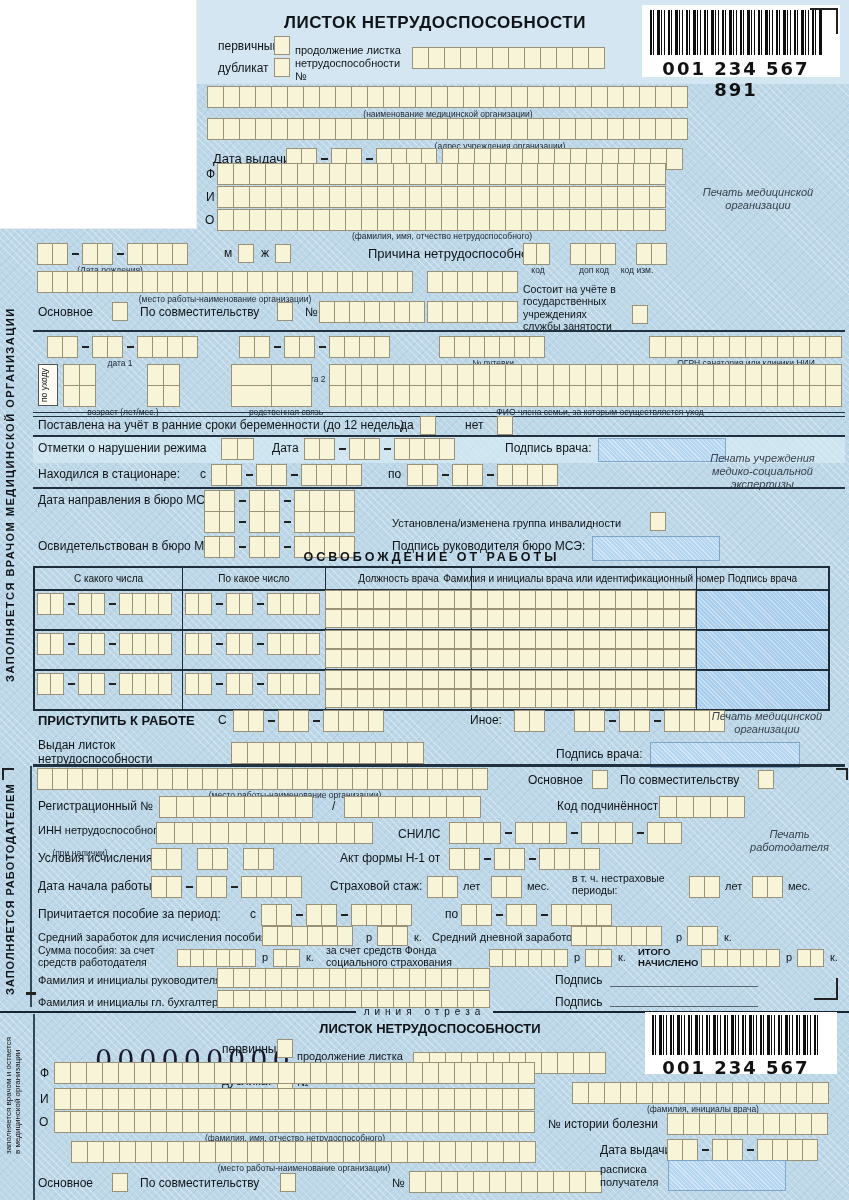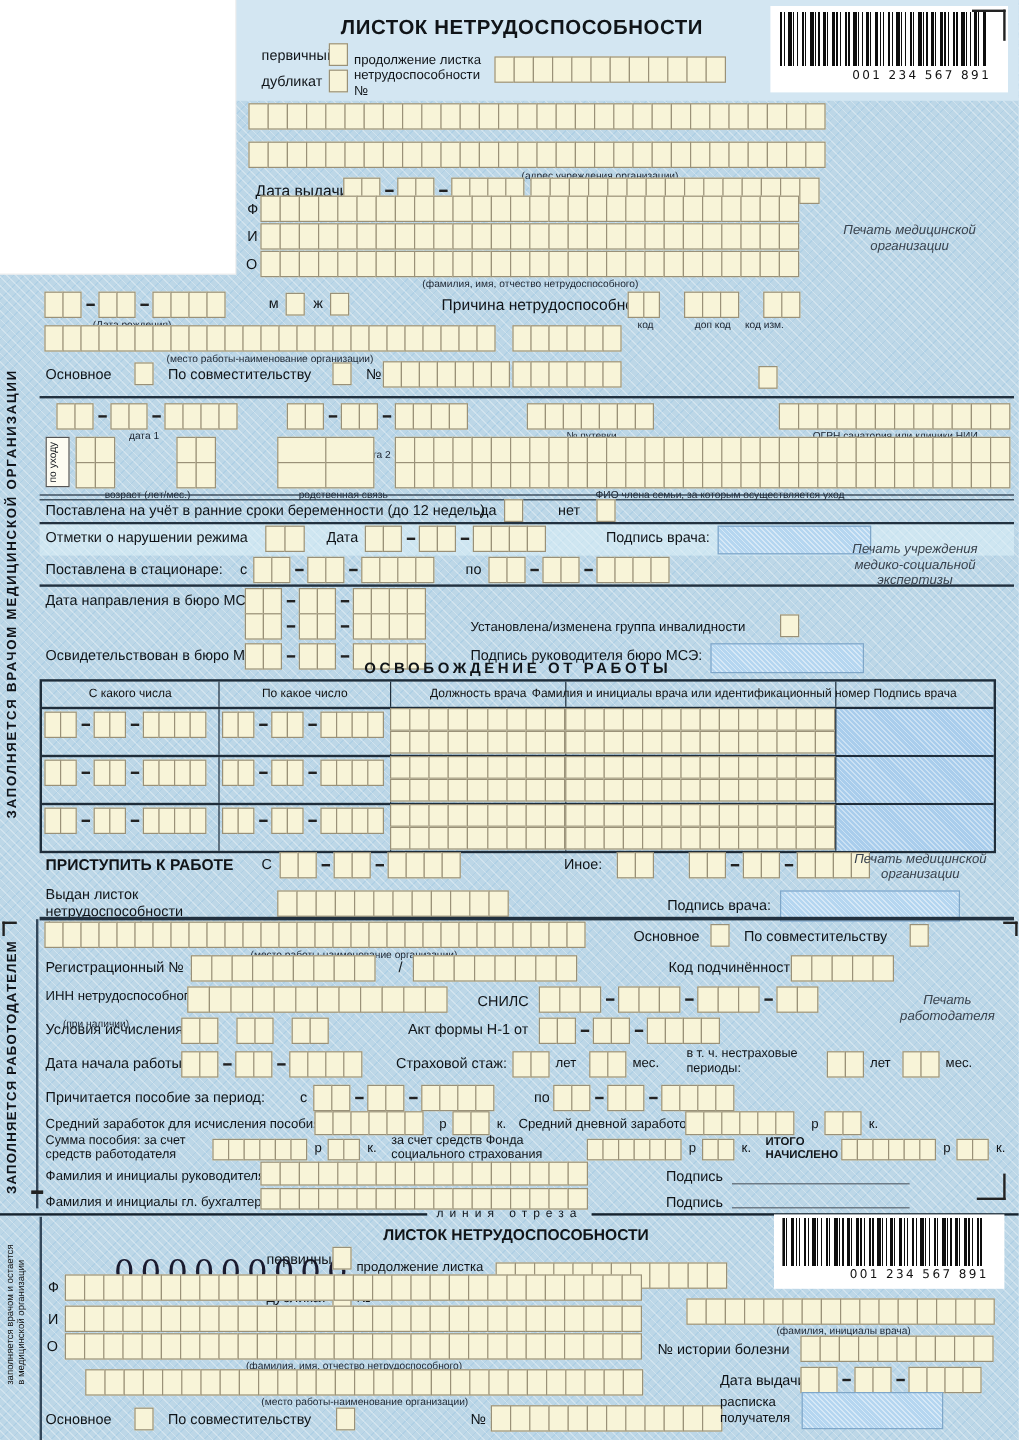--- a/index.html
+++ b/index.html
@@ -30,21 +30,21 @@
   .sig{position:absolute;background-color:#b5d6f0;border:1px solid #7fa6c8;box-sizing:border-box;
     background-image:repeating-linear-gradient(45deg, rgba(255,255,255,.45) 0 1px, rgba(255,255,255,0) 1px 3px);}
   .vtext{position:absolute;writing-mode:vertical-rl;transform:rotate(180deg);text-align:center;color:#10141a;}
   .hline{position:absolute;background:#22313f;}
   .band{position:absolute;background:rgba(222,242,250,.55);}
   
   .bars{position:absolute;background-image:repeating-linear-gradient(90deg,
       #0d0d0d 0 2px, transparent 2px 3px, #0d0d0d 3px 4px, transparent 4px 7px,
       #0d0d0d 7px 10px, transparent 10px 11px, #0d0d0d 11px 12px, transparent 12px 14px,
       #0d0d0d 14px 15px, transparent 15px 18px);}
-  .bnum{position:absolute;font-size:10px;letter-spacing:2px;text-align:right;color:#111;font-family:"DejaVu Sans",sans-serif;}
+  .bnum{position:absolute;font-size:18px;letter-spacing:2px;text-align:center;color:#111;font-family:"DejaVu Sans",sans-serif;font-weight:bold;}
   .white{position:absolute;background:#fff;}
   .corner-tr{position:absolute;border-top:2px solid #222;border-right:2px solid #222;}
   .corner-tl{position:absolute;border-top:2px solid #222;border-left:2px solid #222;}
   .corner-br{position:absolute;border-bottom:2px solid #222;border-right:2px solid #222;}
   
   .rtable{position:absolute;left:33px;top:566px;width:797px;border:2px solid #1f2d3a;box-sizing:border-box;}
   .trow{display:flex;border-top:2px solid #1f2d3a;}
   .trow.first{border-top:none;}
   .tc{border-left:1.5px solid #1f2d3a;box-sizing:border-box;position:relative;}
   .tc:first-child{border-left:none;}
@@ -122,20 +122,21 @@
       <u class="cell"></u>
       <u class="cell"></u>
       <u class="cell"></u>
       <u class="cell"></u>
       <u class="cell"></u>
       <u class="cell"></u>
       <u class="cell"></u>
       <u class="cell"></u>
       <u class="cell"></u>
     </span>
+  <span class="cap" style="left:208px;top:110px;width:480px;">(наименование медицинской организации)</span>
   <span class="ca" style="left:208px;top:118px;">
       <u class="cell"></u>
       <u class="cell"></u>
       <u class="cell"></u>
       <u class="cell"></u>
       <u class="cell"></u>
       <u class="cell"></u>
       <u class="cell"></u>
       <u class="cell"></u>
       <u class="cell"></u>
@@ -393,20 +394,21 @@
       <u class="cell"></u>
     </span>
   <span class="ca cw15" style="left:428px;top:301px;">
       <u class="cell"></u>
       <u class="cell"></u>
       <u class="cell"></u>
       <u class="cell"></u>
       <u class="cell"></u>
       <u class="cell"></u>
     </span>
+  <div class="lb s10 wrap" style="left:523px;top:283px;width:104px;">Состоит на учёте в государственных учреждениях службы занятости</div>
   <b class="cb" style="left:632px;top:305px;"></b>
 
   <div class="hline" style="left:33px;top:330px;width:812px;height:2px;"></div>
 
   <span class="dgrp cw15" style="left:48px;top:336px;">
       <b class="cells">
         <u class="cell"></u>
         <u class="cell"></u>
       </b>
       <s class="dash"></s>
@@ -596,21 +598,21 @@
       <b class="cells">
         <u class="cell"></u>
         <u class="cell"></u>
         <u class="cell"></u>
         <u class="cell"></u>
       </b>
     </span>
   <span class="lb" style="left:505px;top:442px;">Подпись врача:</span>
   <div class="sig" style="left:598px;top:438px;width:128px;height:24px;"></div>
 
-  <span class="lb" style="left:38px;top:468px;">Поставлена в стационаре:</span>
+  <span class="lb" style="left:38px;top:468px;">Находился в стационаре:</span>
   <span class="lb" style="left:200px;top:468px;">с</span>
   <span class="dgrp cw15" style="left:212px;top:464px;">
       <b class="cells">
         <u class="cell"></u>
         <u class="cell"></u>
       </b>
       <s class="dash"></s>
       <b class="cells">
         <u class="cell"></u>
         <u class="cell"></u>

